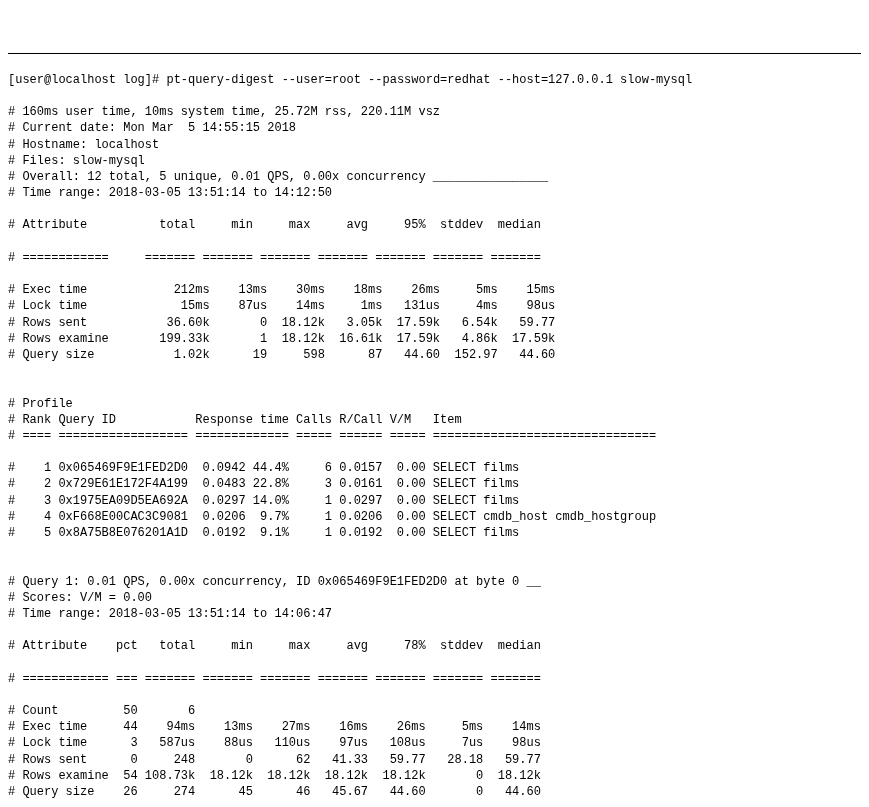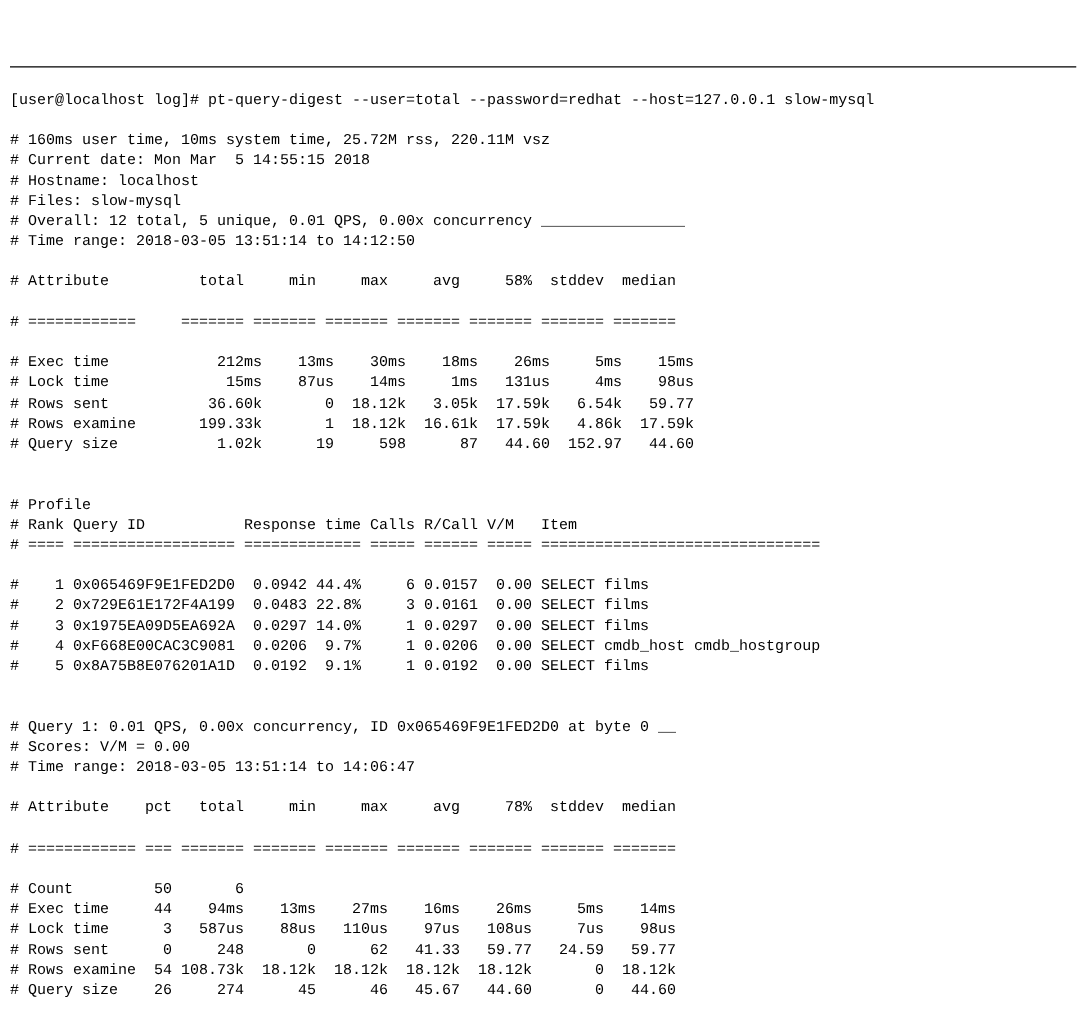--- a/index.html
+++ b/index.html
@@ -13,29 +13,29 @@
   width:869px;
   white-space:pre;
 }
 .top-border { border-top:1px solid #000; height:1px; margin-bottom:2px; }
 </style>
 </head>
 <body>
 
 
 <div class="top-border"></div>
-<span>[user@localhost log]# </span><span>pt-query-digest --user=total --password=redhat --host=127.0.0.1 slow-mysql</span>
+<span>[user@localhost log]# </span><span>pt-query-digest --user=root --password=redhat --host=127.0.0.1 slow-mysql</span>
 
 <div># 160ms user time, 10ms system time, 25.72M rss, 220.11M vsz
 # Current date: Mon Mar  5 14:55:15 2018
 # Hostname: localhost
 # Files: slow-mysql
 # Overall: 12 total, 5 unique, 0.01 QPS, 0.00x concurrency ________________
 # Time range: 2018-03-05 13:51:14 to 14:12:50</div>
-<div># Attribute          total     min     max     avg     58%  stddev  median</div>
+<div># Attribute          total     min     max     avg     95%  stddev  median</div>
 <div># ============     ======= ======= ======= ======= ======= ======= =======</div>
 <div># Exec time            212ms    13ms    30ms    18ms    26ms     5ms    15ms
 # Lock time             15ms    87us    14ms     1ms   131us     4ms    98us
 # Rows sent           36.60k       0  18.12k   3.05k  17.59k   6.54k   59.77
 # Rows examine       199.33k       1  18.12k  16.61k  17.59k   4.86k  17.59k
 # Query size           1.02k      19     598      87   44.60  152.97   44.60</div>
 
 <div># Profile
 # Rank Query ID           Response time Calls R/Call V/M   Item
 # ==== ================== ============= ===== ====== ===== ===============================</div>
@@ -46,20 +46,20 @@
 #    5 0x8A75B8E076201A1D  0.0192  9.1%     1 0.0192  0.00 SELECT films</div>
 
 <div># Query 1: 0.01 QPS, 0.00x concurrency, ID 0x065469F9E1FED2D0 at byte 0 __
 # Scores: V/M = 0.00
 # Time range: 2018-03-05 13:51:14 to 14:06:47</div>
 <div># Attribute    pct   total     min     max     avg     78%  stddev  median</div>
 <div># ============ === ======= ======= ======= ======= ======= ======= =======</div>
 <div># Count         50       6
 # Exec time     44    94ms    13ms    27ms    16ms    26ms     5ms    14ms
 # Lock time      3   587us    88us   110us    97us   108us     7us    98us
-# Rows sent      0     248       0      62   41.33   59.77   24.59   59.77
+# Rows sent      0     248       0      62   41.33   59.77   28.18   59.77
 # Rows examine  54 108.73k  18.12k  18.12k  18.12k  18.12k       0  18.12k
 # Query size    26     274      45      46   45.67   44.60       0   44.60</div>
 
 
 
 
 
 
 </body></html>

